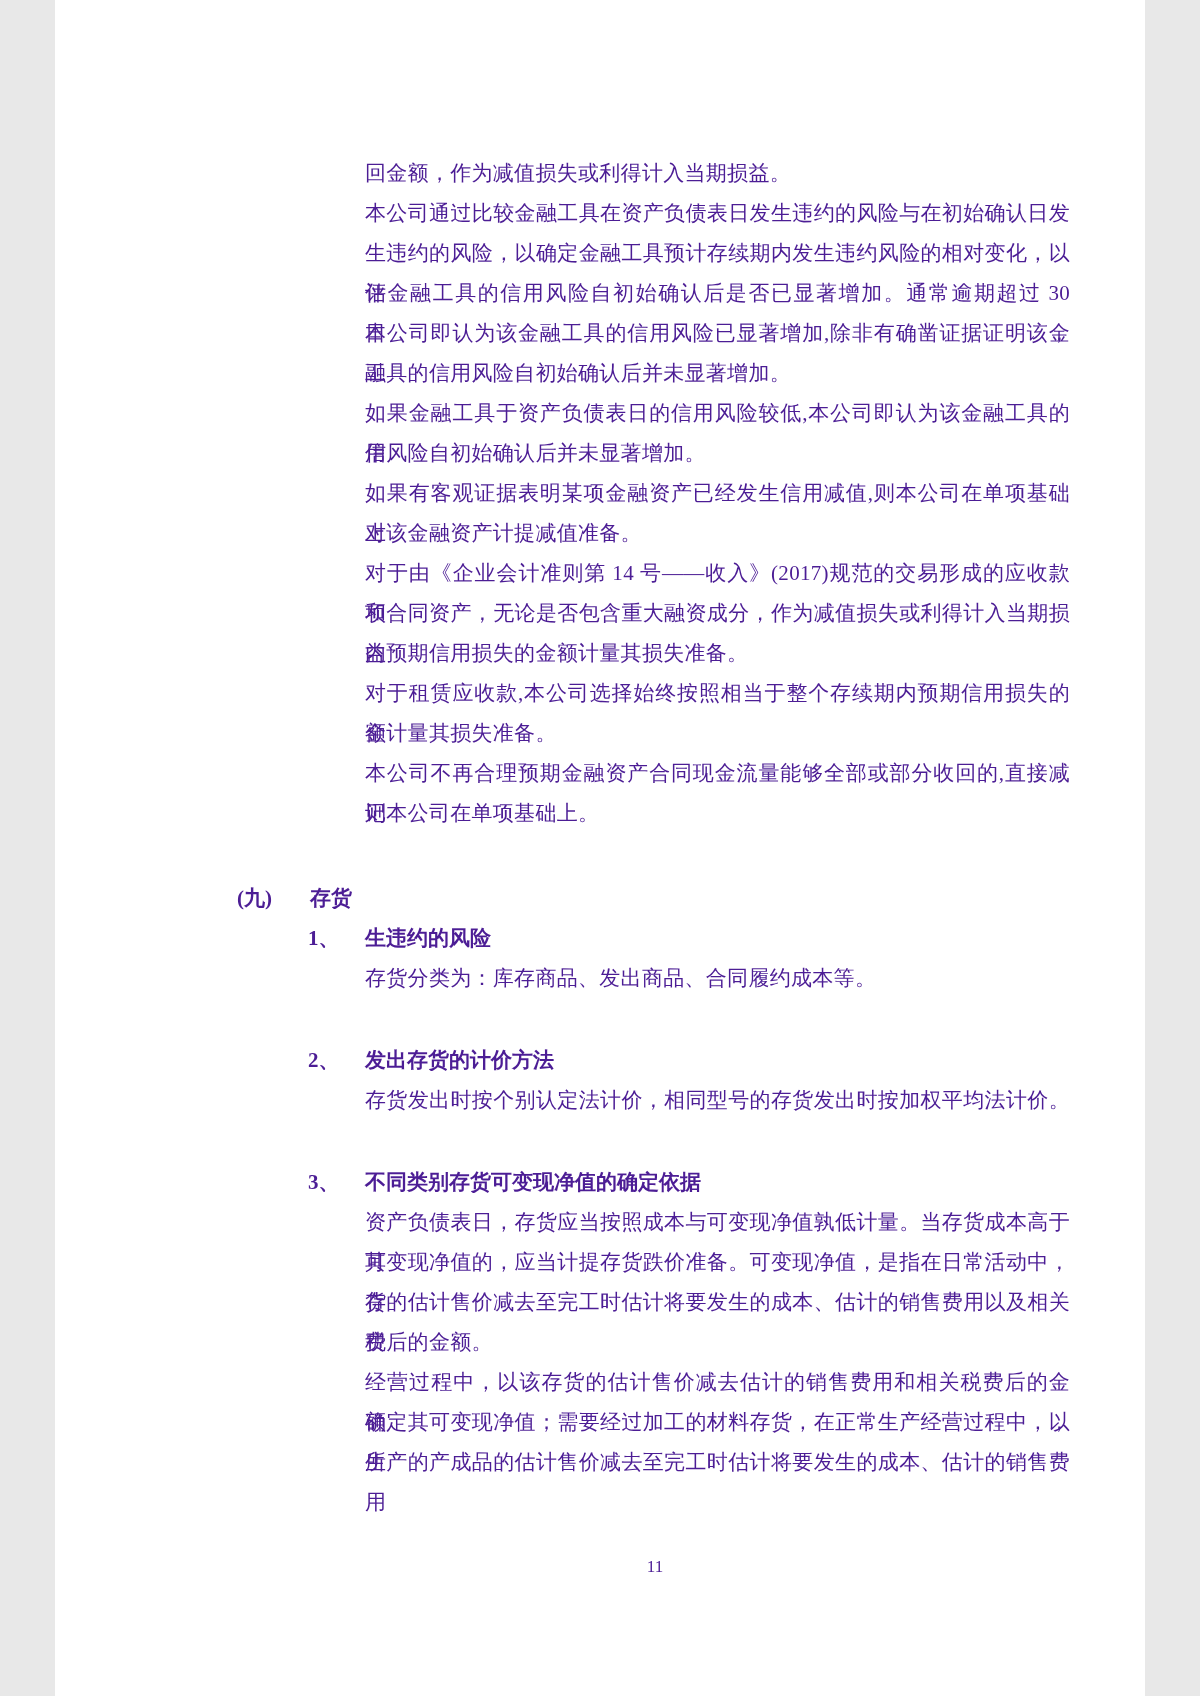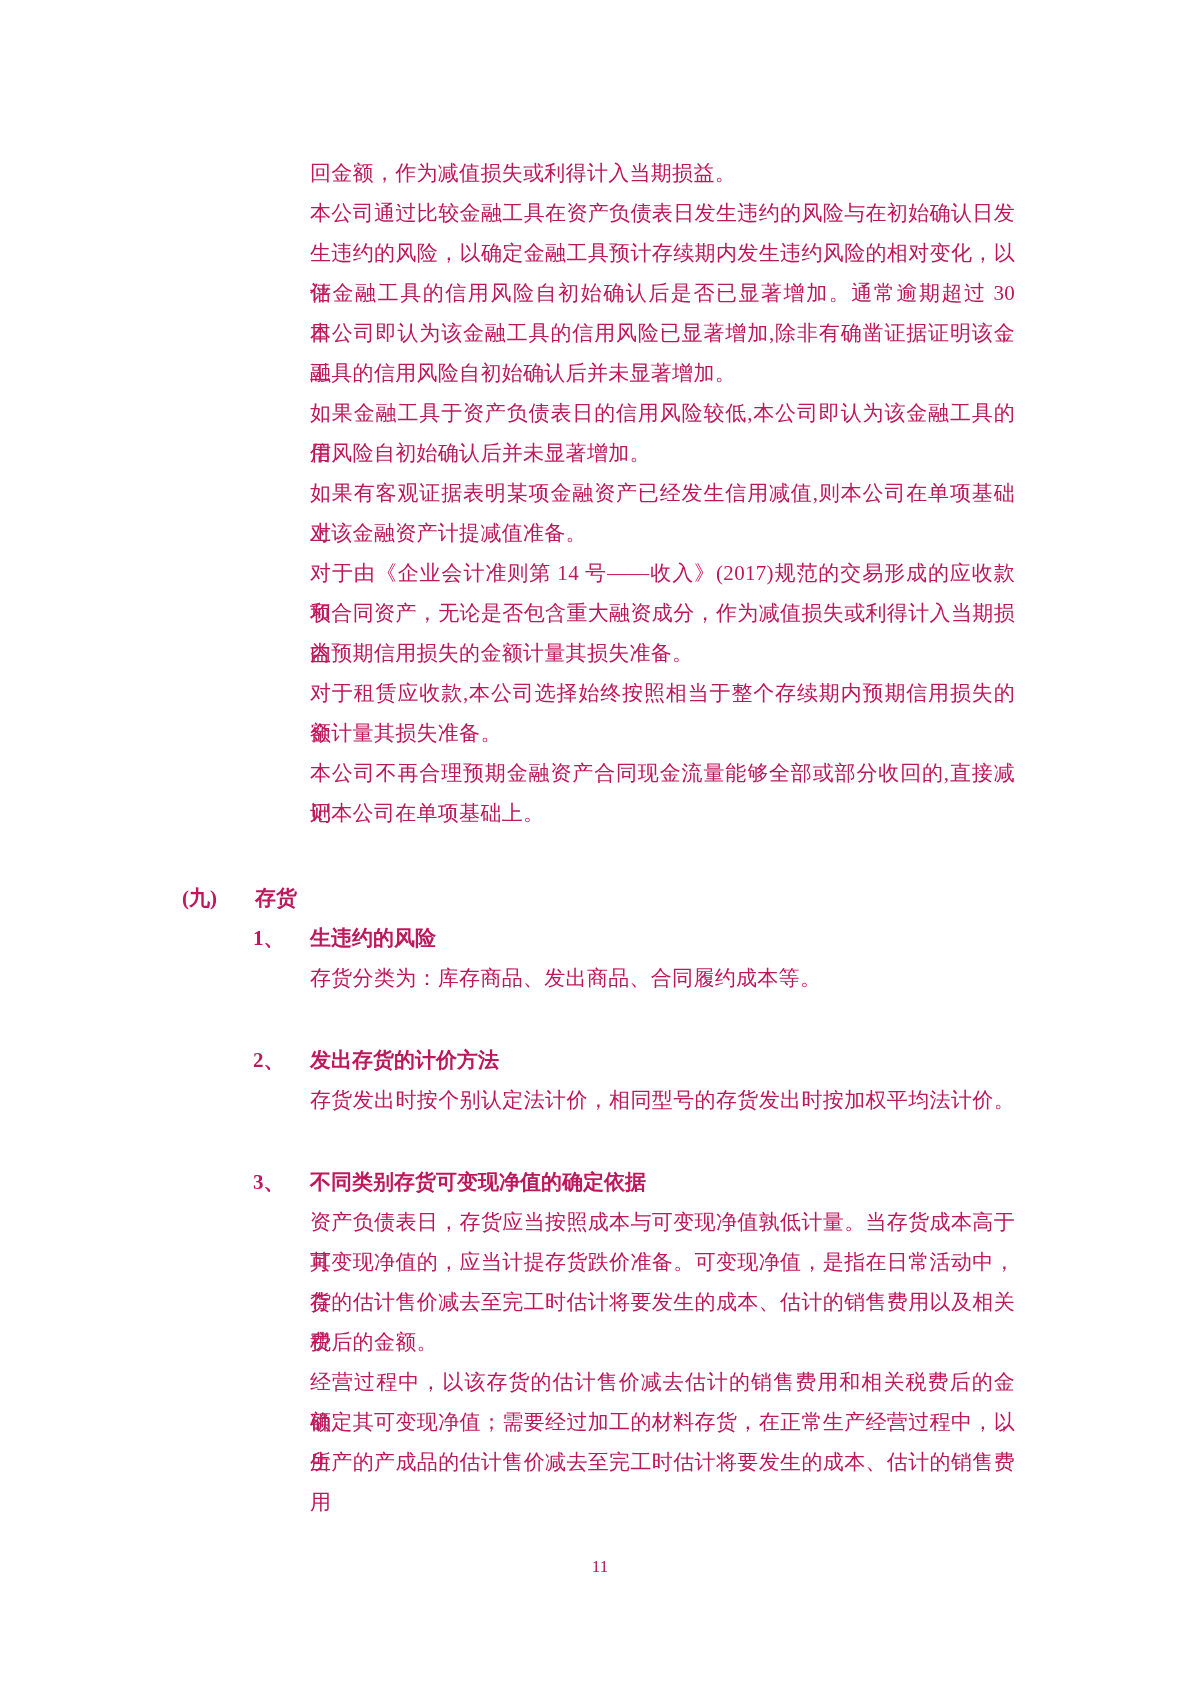--- a/index.html
+++ b/index.html
@@ -1,23 +1,23 @@
 <!DOCTYPE html>
 <html><head>
 <meta charset="utf-8">
 <style>
   html,body{margin:0;padding:0;background:#e8e8e8;}
   .page{
     position:relative;
-    width:1200px;
+    width:1090px;
     height:1696px;
     margin:0 auto;
     background:#ffffff;
     font-family:"Liberation Serif","DejaVu Serif",serif;
-    color:#be185d;
+    color:#4c1d95;
     overflow:hidden;
   }
   .content{position:absolute;top:153px;left:0;width:1200px;}
   .para{margin:0;}
   .line{
     font-size:21px;
     line-height:40px;
     height:40px;
     letter-spacing:0.3px;
     white-space:nowrap;

